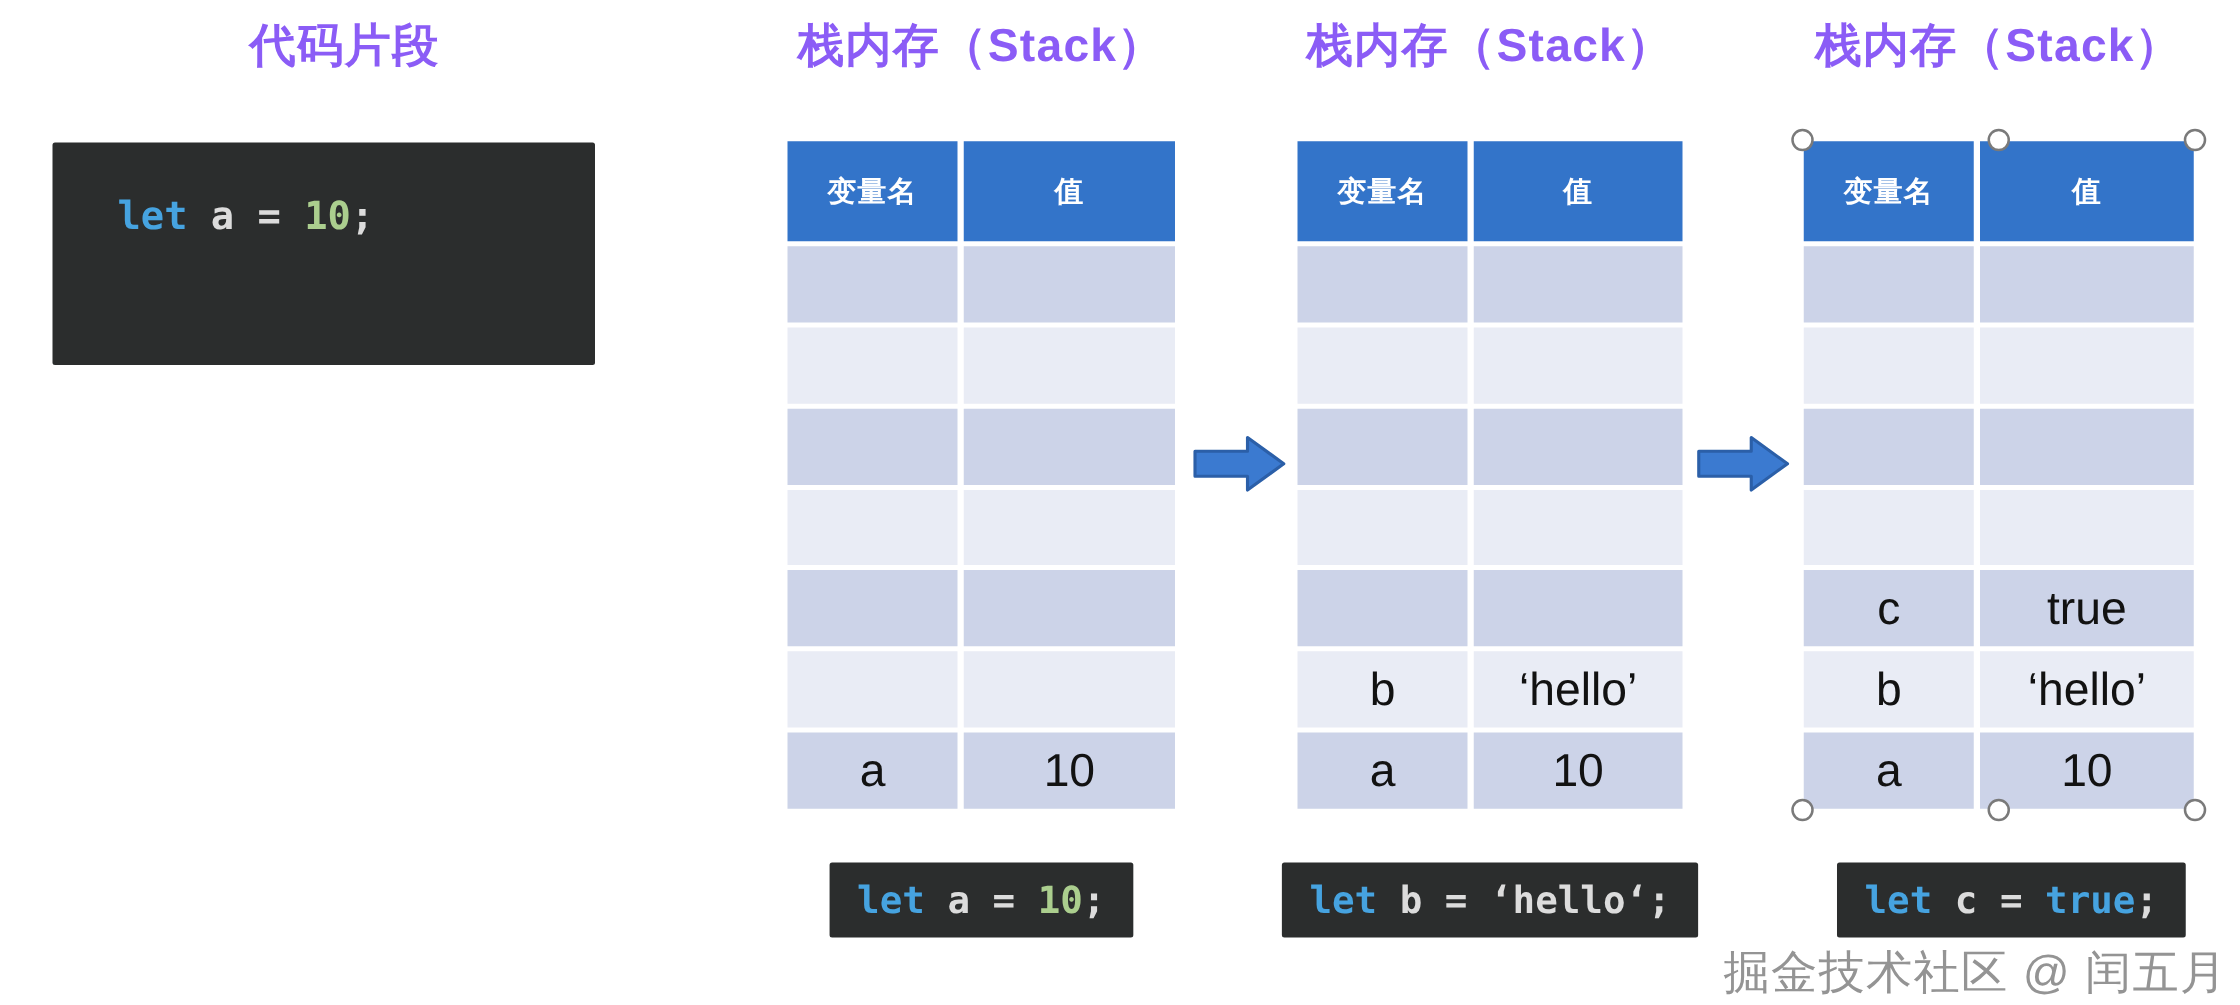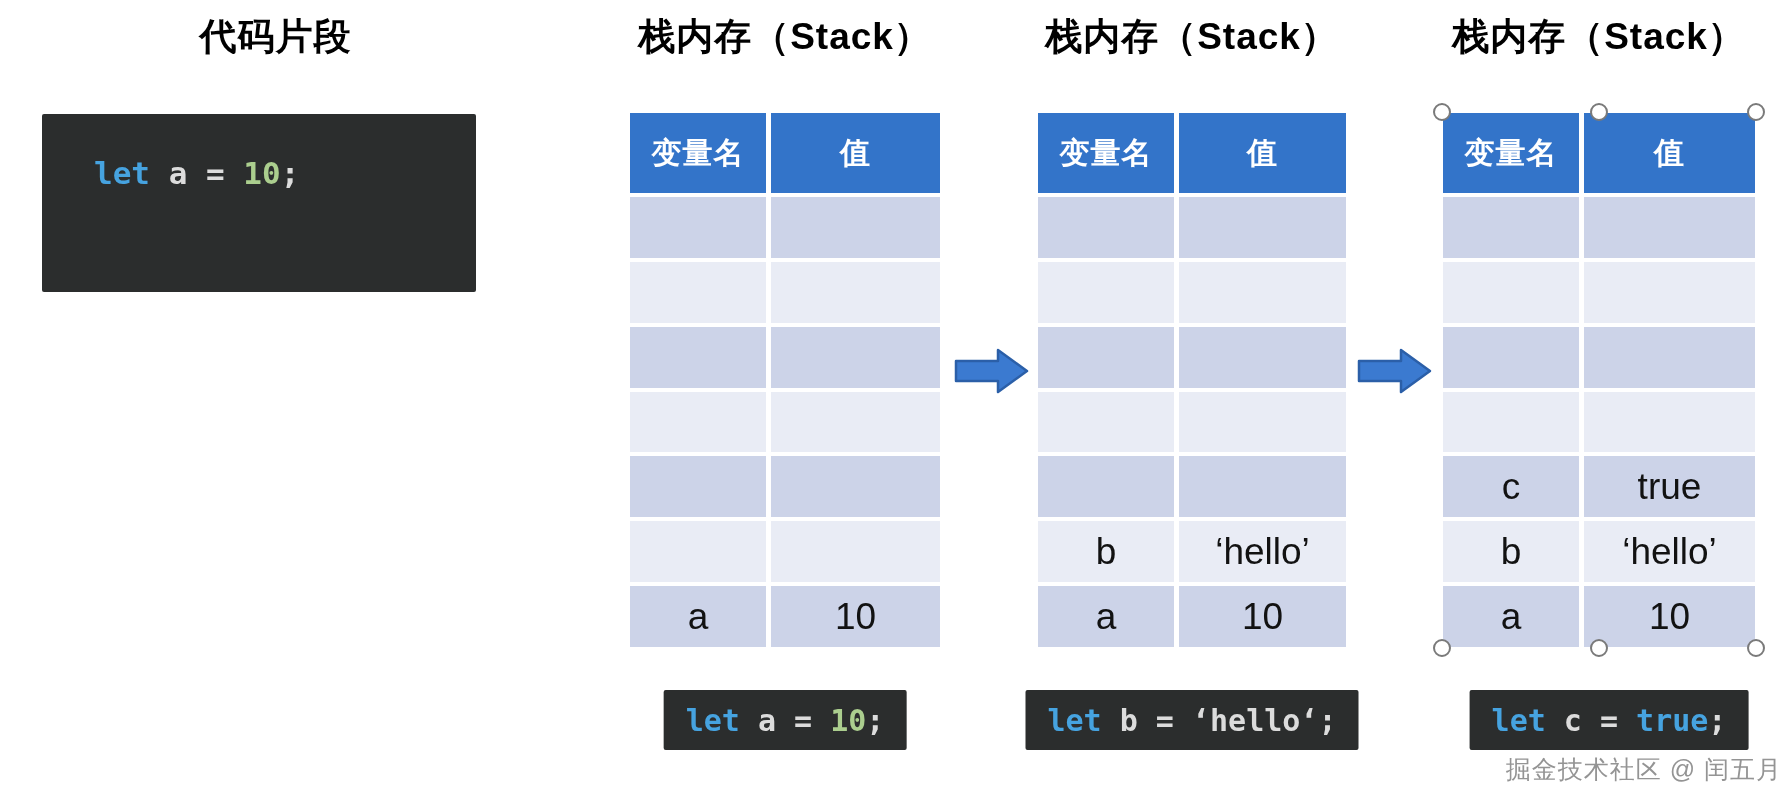--- a/index.html
+++ b/index.html
@@ -11,42 +11,42 @@
   *{margin:0;padding:0;box-sizing:border-box;}
   html,body{width:1792px;height:804px;}
   body{
     background:#ffffff;
     font-family:"Liberation Sans","DejaVu Sans",sans-serif;
     position:relative;overflow:hidden;color:var(--ink);
   }
   .stage{position:absolute;inset:0;}
   .col-title{
     position:absolute;top:14px;height:46px;display:flex;align-items:center;justify-content:center;
-    font-size:37px;font-weight:600;color:#000000;letter-spacing:1px;
+    font-size:37px;font-weight:600;color:#8b5cf6;letter-spacing:1px;
   }
   
   .code-main{
     position:absolute;left:42px;top:114px;width:434px;height:178px;
     background:var(--code-bg);border-radius:2px;
     font-family:"DejaVu Sans Mono","Liberation Mono",monospace;
     font-size:31px;font-weight:bold;line-height:42px;
     padding:38px 0 0 52px;
   }
   .tok{white-space:pre;}
   .t-kw{color:var(--code-keyword);}
   .t-num{color:var(--code-number);}
   .t-plain{color:var(--code-plain);}
   
   .stack-table{
     position:absolute;top:113px;height:534px;display:grid;
     grid-template-columns:136px 1fr;grid-template-rows:80px repeat(7,1fr);
     column-gap:5px;row-gap:4px;
   }
   .hcell{
-    background:var(--table-header);color:#fff;font-weight:700;font-size:30px;
+    background:var(--table-header);color:#fff;font-weight:700;font-size:23px;
     display:flex;align-items:center;justify-content:center;letter-spacing:1px;
   }
   .cell{
     display:flex;align-items:center;justify-content:center;
     font-size:37px;color:#121212;
   }
   .dark{background:var(--row-dark);}
   .light{background:var(--row-light);}
   
   .t3-wrap{position:absolute;left:1443px;top:113px;width:312px;height:534px;}
@@ -63,21 +63,21 @@
   .arrow polygon{fill:var(--arrow-fill);stroke:var(--arrow-stroke);stroke-width:2.5;stroke-linejoin:round;}
   
   .mini-code{
     position:absolute;top:690px;height:60px;transform:translateX(-50%);
     background:var(--code-bg);border-radius:2px;
     display:flex;align-items:center;padding:0 22px;
     font-family:"DejaVu Sans Mono","Liberation Mono",monospace;
     font-size:30px;font-weight:bold;white-space:pre;
   }
   .watermark{
-    position:absolute;right:10px;top:753px;font-size:25px;color:var(--watermark);
+    position:absolute;right:10px;top:753px;font-size:37px;color:var(--watermark);
     text-shadow:2px 2px 0 #ffffff;letter-spacing:1px;
   }
 </style>
 </head>
 <body>
 
 <div class="stage">
 
   <div class="col-title" style="left:42px;width:467px;">代码片段</div>
   <div class="col-title" style="left:630px;width:310px;">栈内存（Stack）</div>

